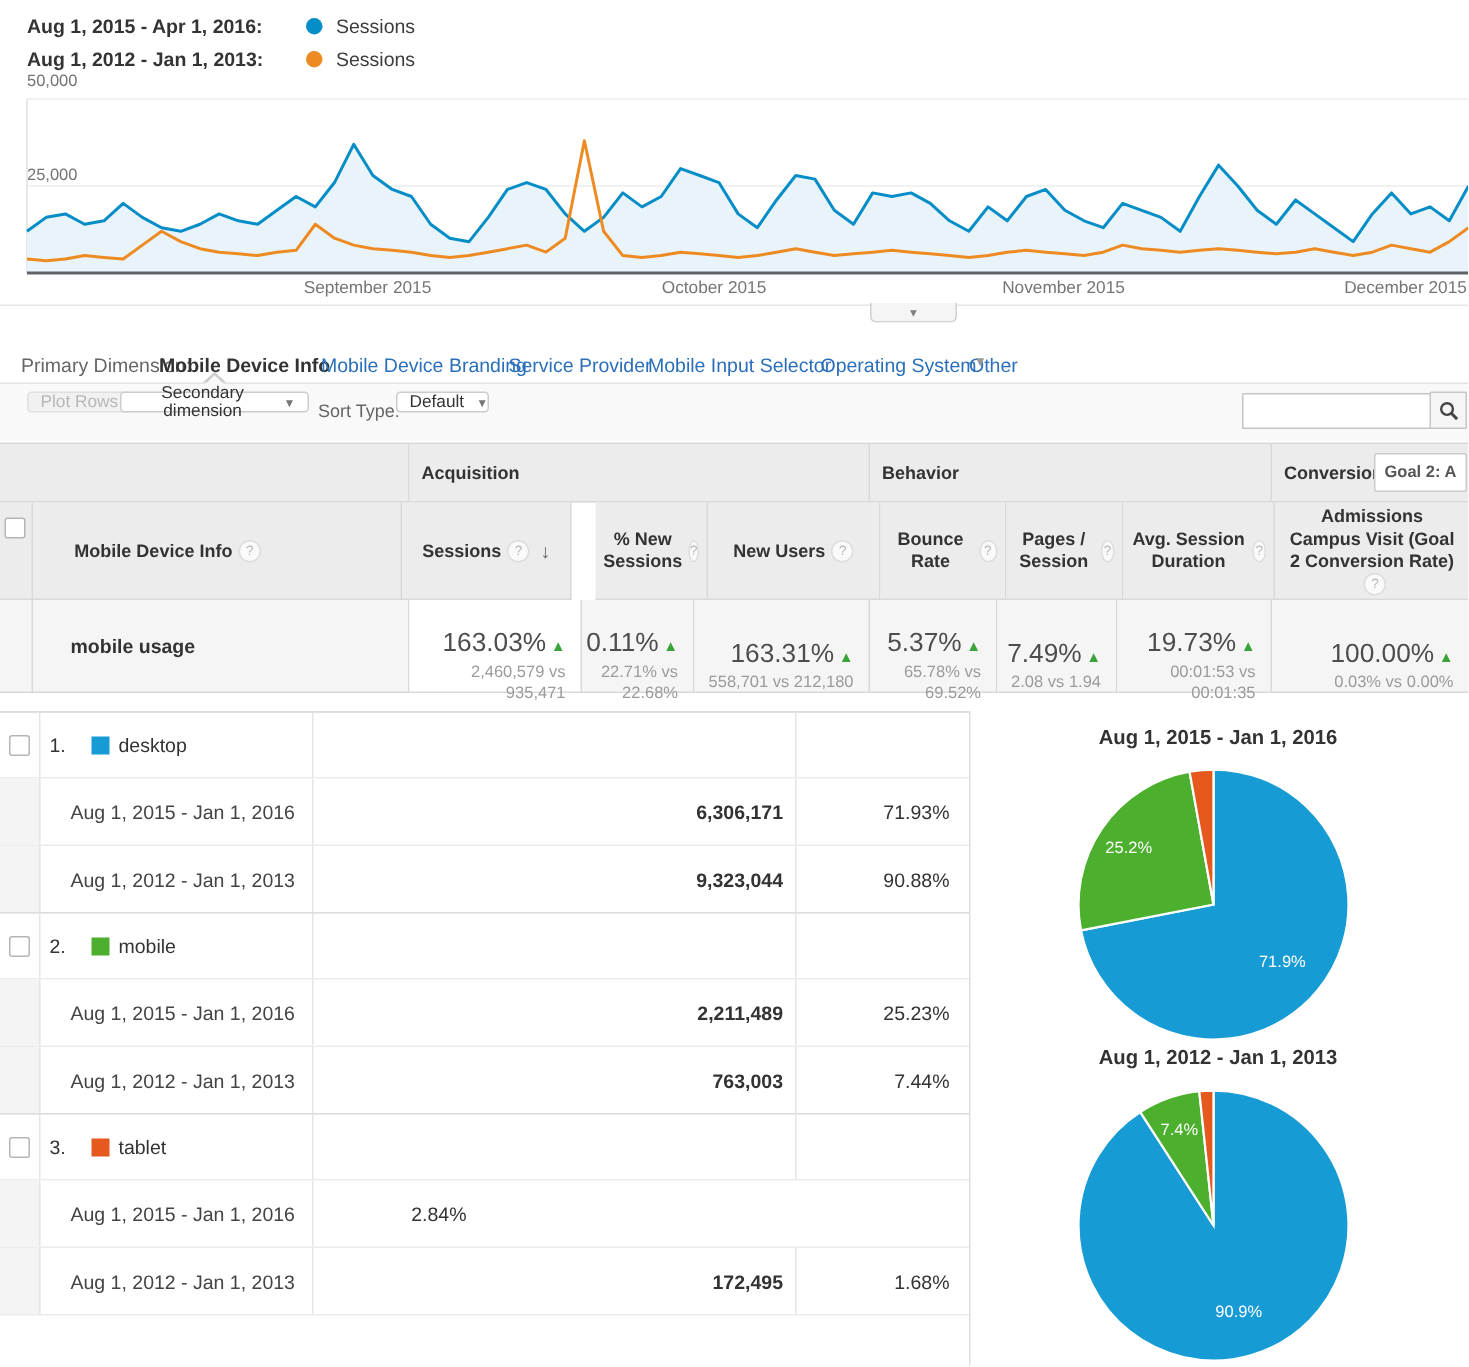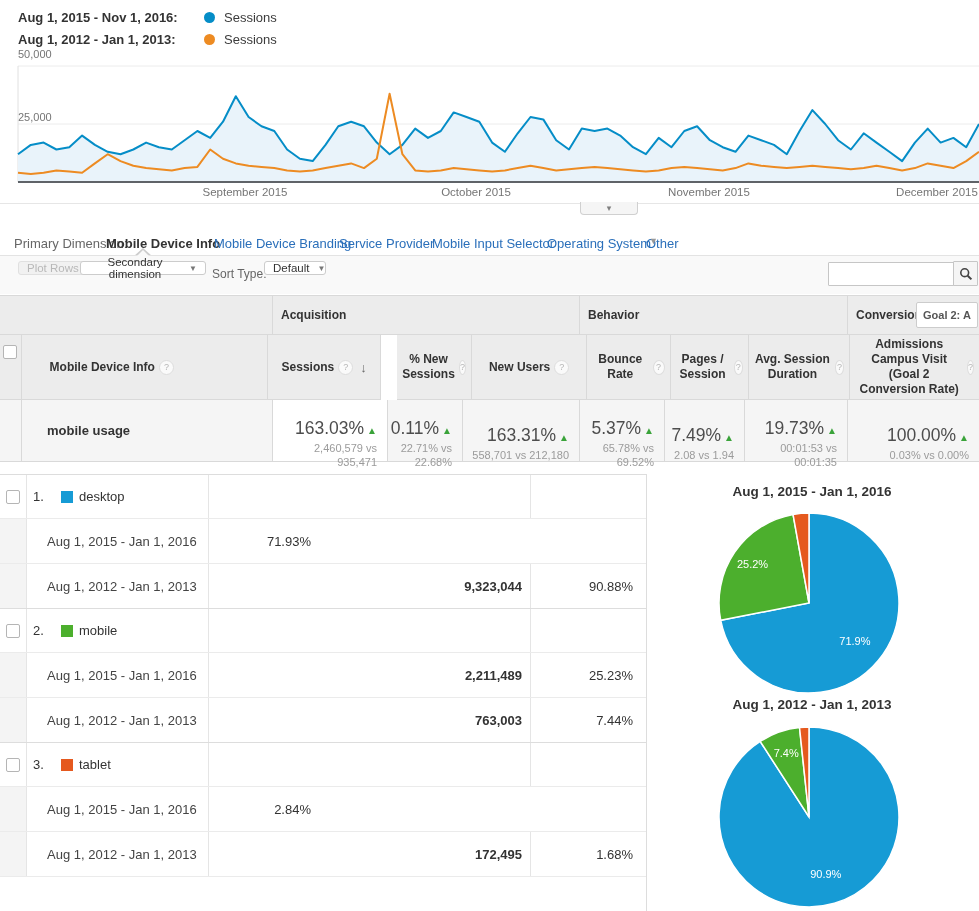--- a/index.html
+++ b/index.html
@@ -113,21 +113,21 @@
   .pie-svg-1{top:508px;}
   .pie-svg-2{top:722px;}
 </style>
 </head>
 <body>
 
 <div class="app">
 
   <div class="legend" id="legend">
       <div class="legend-row">
-        <span class="legend-period">Aug 1, 2015 - Nov 1, 2016:</span>
+        <span class="legend-period">Aug 1, 2015 - Apr 1, 2016:</span>
         <span class="legend-dot" style="background: rgb(5, 141, 199);"></span>
         <span class="legend-metric">Sessions</span>
       </div>
       <div class="legend-row">
         <span class="legend-period">Aug 1, 2012 - Jan 1, 2013:</span>
         <span class="legend-dot" style="background: rgb(237, 139, 34);"></span>
         <span class="legend-metric">Sessions</span>
       </div>
     </div>
 
@@ -220,21 +220,21 @@
             <span class="help-icon">?</span>
           </div><div class="cell hdr-metric" style="width: 85px;">
             <span>Bounce Rate</span>
             <span class="help-icon">?</span>
           </div><div class="cell hdr-metric" style="width: 80px;">
             <span>Pages / Session</span>
             <span class="help-icon">?</span>
           </div><div class="cell hdr-metric" style="width: 103px;">
             <span>Avg. Session Duration</span>
             <span class="help-icon">?</span>
-          </div><div class="cell hdr-metric" style="width: 131px; border-right: none;">
+          </div><div class="cell hdr-metric" style="width: 131px; border-right: none; flex-direction: column;">
             <span>Admissions Campus Visit (Goal 2 Conversion Rate)</span>
             <span class="help-icon">?</span>
           </div></span>
     </div>
     <div class="row-flex sumv-row">
       <div class="cell sumv-check"></div>
       <div class="cell sumv-dim">mobile usage</div>
       <span id="summary-cells" style="display:contents"><div class="cell metric-cell white" style="width: 115px;">
             <div class="metric-pct">163.03%<span class="up-arrow" style="color: rgb(58, 163, 58);">▲</span></div>
             <div class="metric-sub">2,460,579 vs 935,471</div>
@@ -269,20 +269,21 @@
           <span class="d-index">1.</span>
           <span class="d-square" style="background: rgb(22, 155, 213);"></span>
           <span>desktop</span>
         </div>
         <div class="d-val"></div>
         <div class="d-share"></div>
       </div>
       <div class="d-row">
         <div class="d-check grey"></div>
         <div class="d-name d-period">Aug 1, 2015 - Jan 1, 2016</div>
+        <div class="d-val">6,306,171</div>
         <div class="d-share">71.93%</div>
       </div>
       <div class="d-row">
         <div class="d-check grey"></div>
         <div class="d-name d-period">Aug 1, 2012 - Jan 1, 2013</div>
         <div class="d-val">9,323,044</div>
         <div class="d-share">90.88%</div>
       </div>
       <div class="d-row group-top">
         <div class="d-check">

